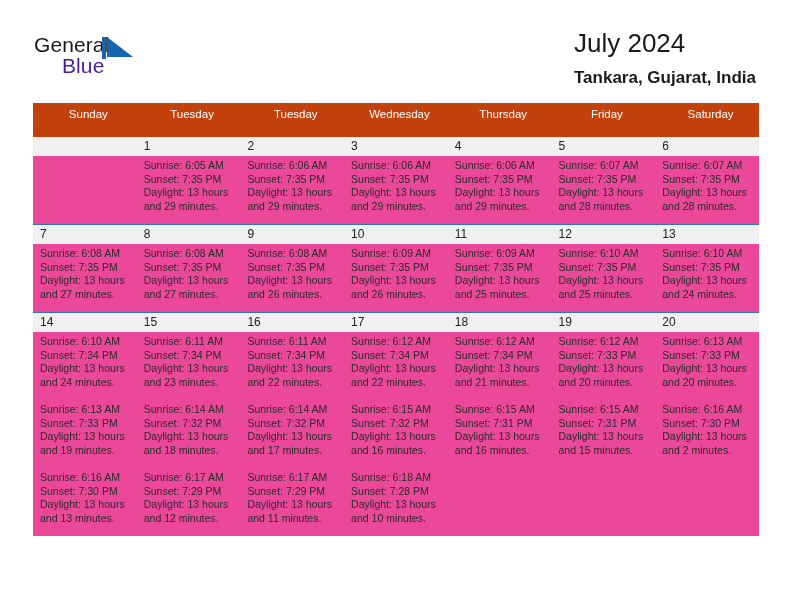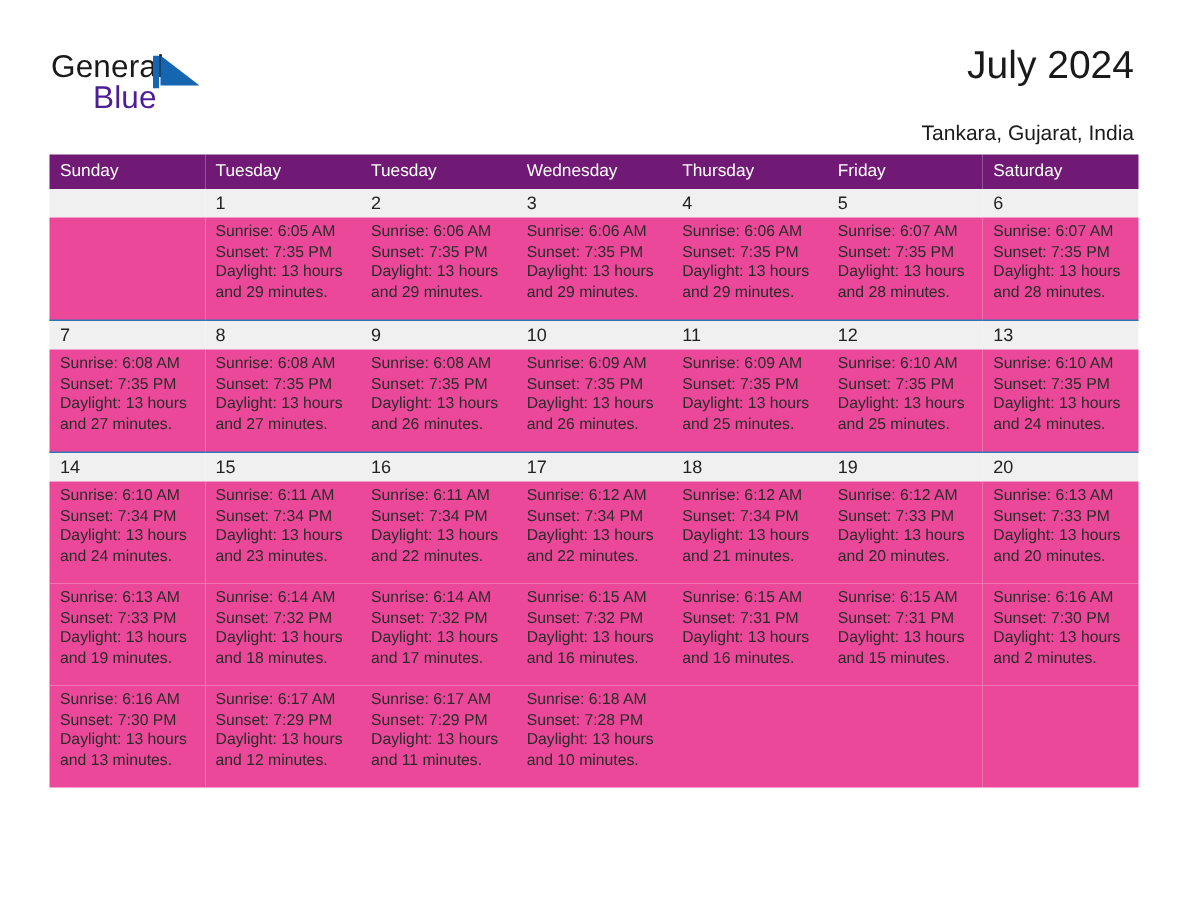--- a/index.html
+++ b/index.html
@@ -62,56 +62,56 @@
     top: 3px;
     width: 31px;
     height: 22px;
   }
   .brand-mark svg { display: block; }
 
   .title-block {
     position: absolute;
     right: 36px;
     top: 28px;
-    text-align: right;
+    text-align: left;
   }
   .cal-title {
     font-size: 26px;
     color: #1a1a1a;
     line-height: 30px;
     font-weight: 400;
     white-space: nowrap;
   }
   .cal-subtitle {
-    margin-top: 22px;
-    font-size: 14px;
+    margin-top: 11px;
+    font-size: 17px;
     color: #1a1a1a;
     line-height: 17px;
-    font-weight: 400;
+    font-weight: 700;
     white-space: nowrap;
   }
 
   
   .calendar {
     position: absolute;
     left: 33px;
     top: 103px;
     width: 726px;
     border-collapse: collapse;
     table-layout: fixed;
   }
   .calendar col { width: 103.71px; }
 
   .calendar thead th {
-    background: #701a75;
+    background: #c2410c;
     color: #ffffff;
     font-size: 11.5px;
     font-weight: 400;
-    text-align: left;
-    padding: 5px 0 5px 7px;
+    text-align: center;
+    padding: 5px 0 16px 7px;
     height: 12px;
     line-height: 13px;
     border: none;
   }
 
   .daynum-row td {
     background: #f0f0f0;
     border-top: 1.5px solid #3174b5;
     padding: 2px 0 2px 7px;
     font-size: 12px;

